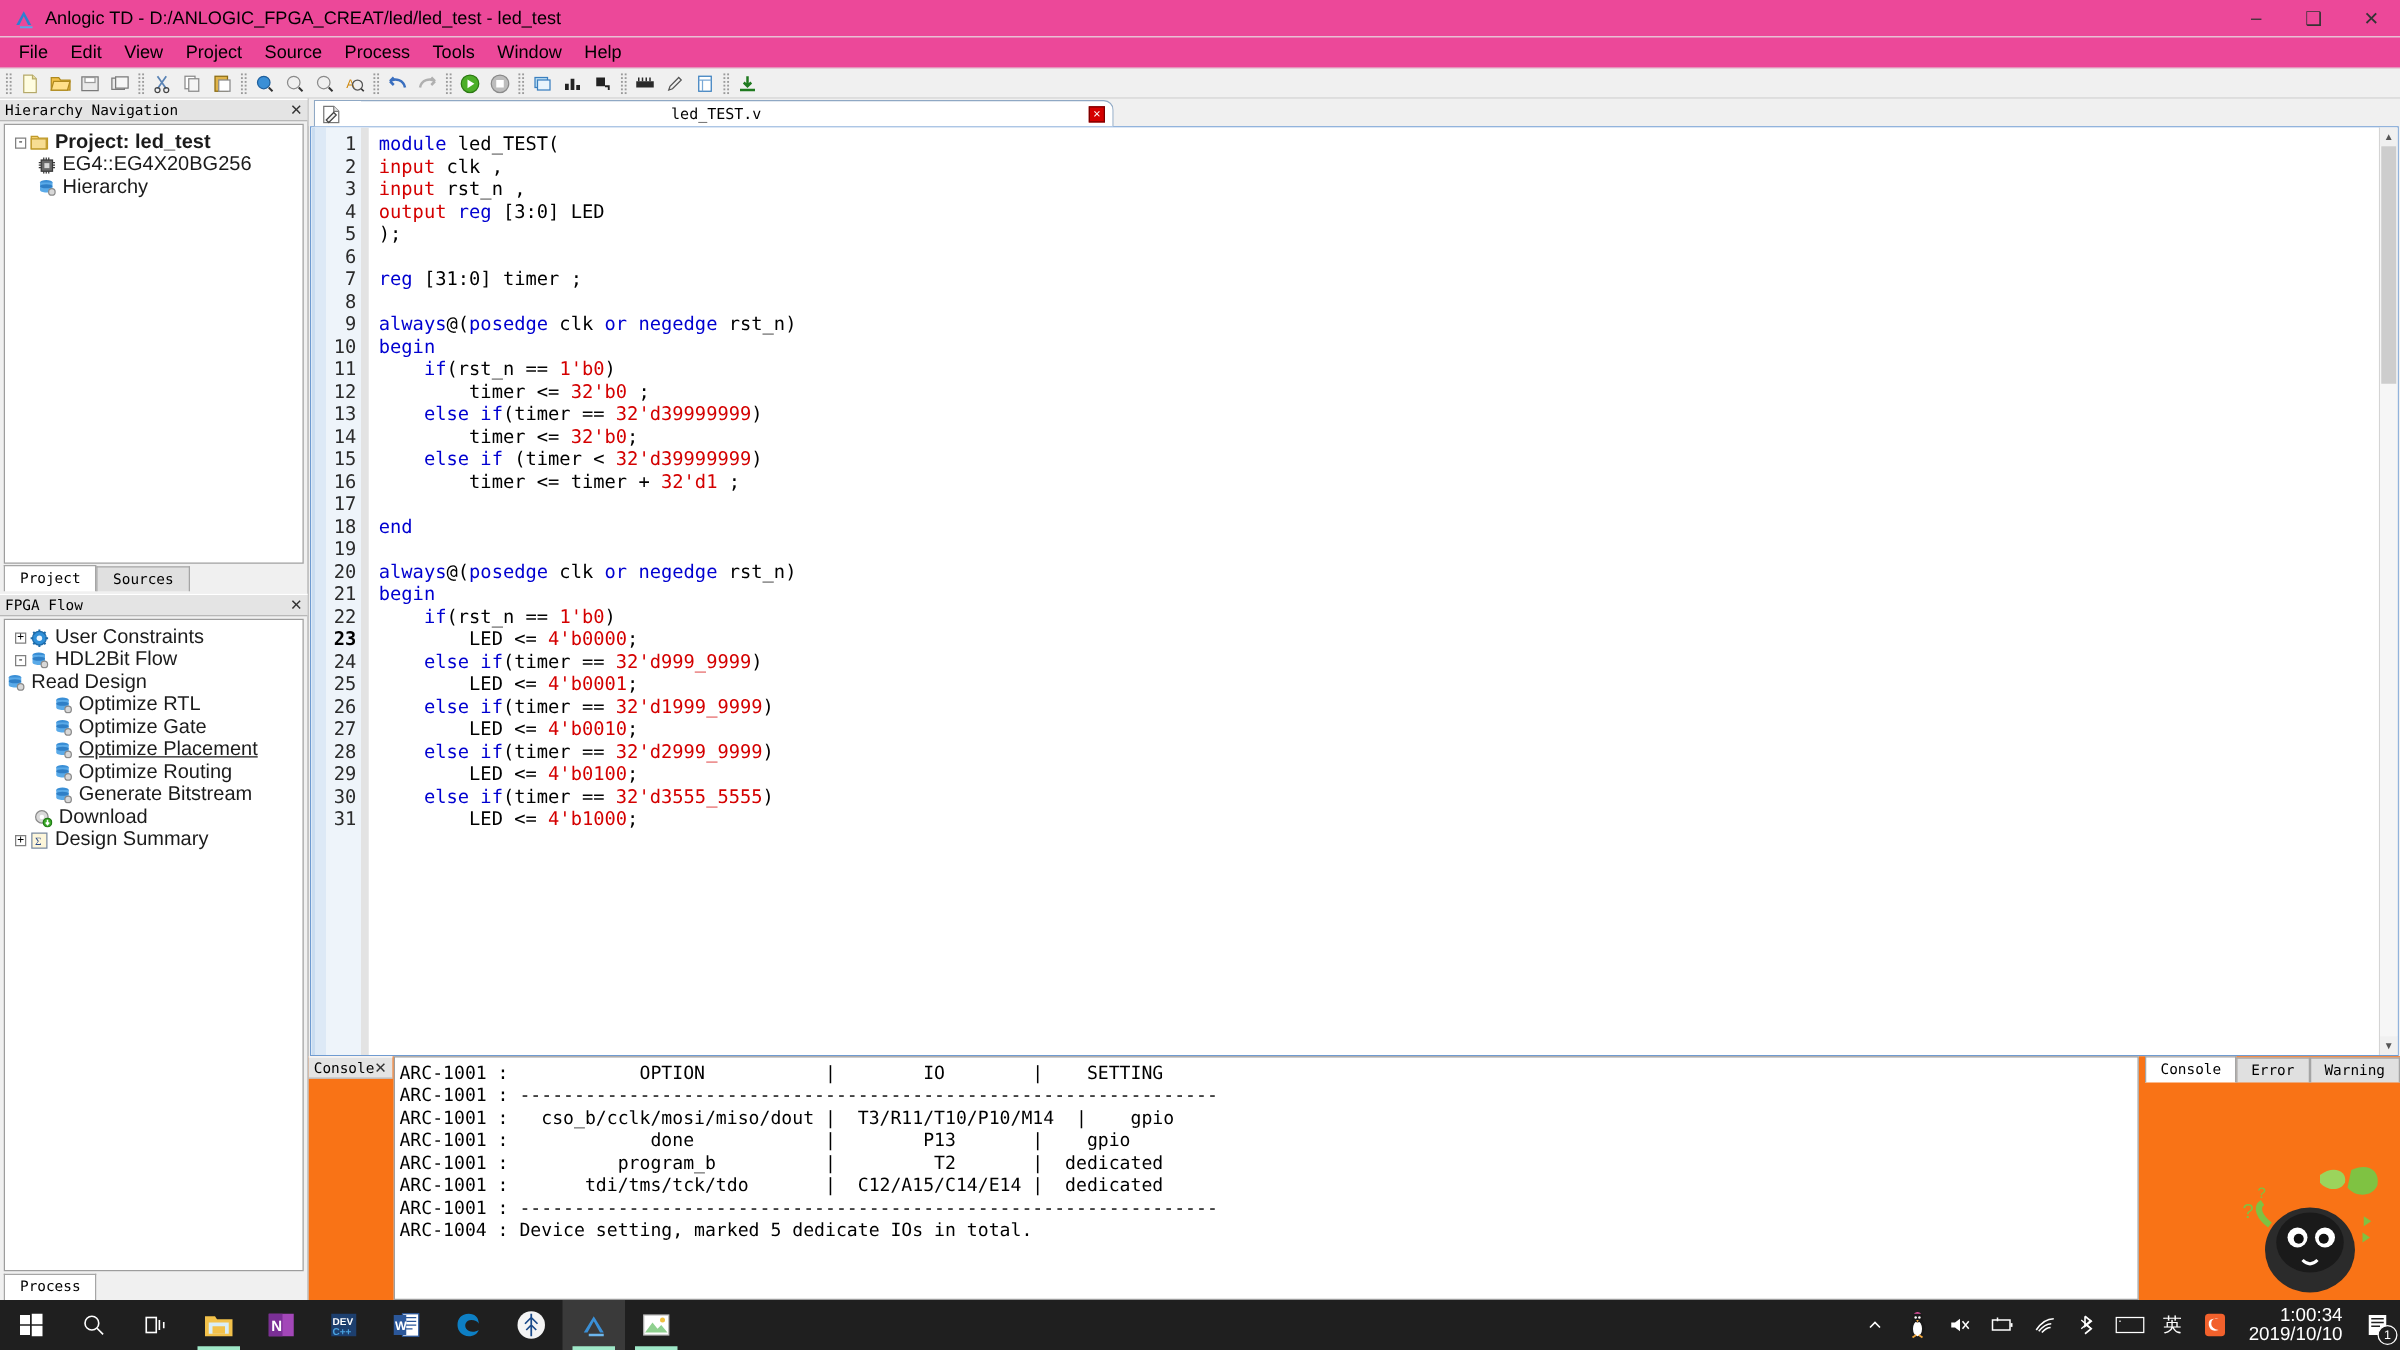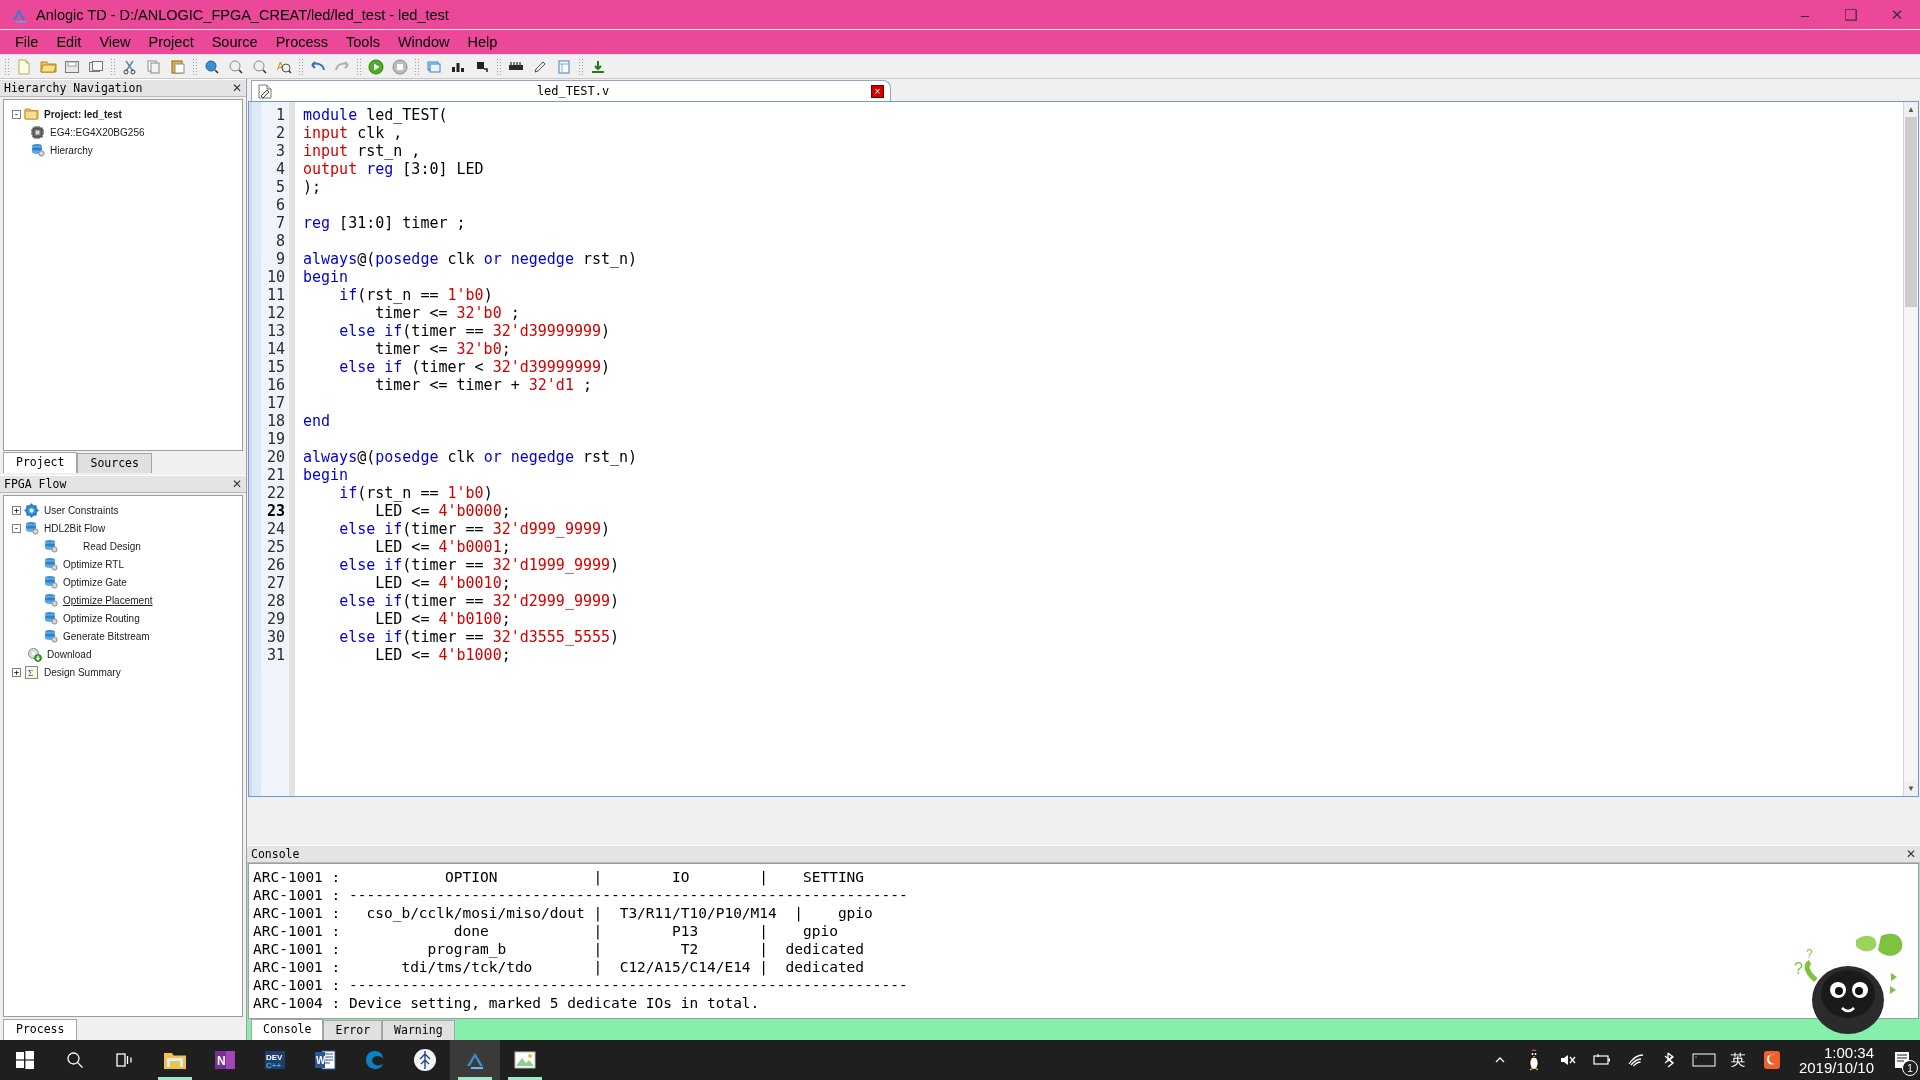--- a/index.html
+++ b/index.html
@@ -54,21 +54,21 @@
     border-bottom:none; color:#000;
   }
   .tabstrip .tab.active { background:#fff; padding-bottom:4px; }
   
   .trow { display:flex; align-items:center; height:18px; font-size:14px; color:#1b1b1b; white-space:nowrap; }
   .tw { width:13px; height:13px; display:inline-flex; align-items:center; justify-content:center; flex:0 0 13px;}
   .expander { width:9px; height:9px; border:1px solid #808080; background:#fff;
               font-size:9px; line-height:7px; text-align:center; color:#000;
               font-family:"DejaVu Sans Mono",monospace; }
   .tico { width:17px; height:16px; margin-right:4px; flex:0 0 17px; display:flex; align-items:center; justify-content:center;}
-  .tlabel { font-size:10px; }
+  .tlabel { font-size:16px; }
   .tlabel.bold { font-weight:bold; }
   
   #centercol { flex:1; display:flex; flex-direction:column; background:#f0f0f0; min-width:0; }
   #edtabs { height:22px; display:flex; align-items:flex-end; background:#f0f0f0; padding-left:4px;}
   .edtab {
     display:flex; align-items:center; height:21px; background:#fff;
     border:1px solid #8fa8c4; border-bottom:none; border-radius:0 8px 0 0;
     padding:0 6px 0 4px; min-width:640px; position:relative;
   }
   .edtab .tname { flex:1; text-align:center; font-family:"DejaVu Sans Mono", monospace; font-size:12px; color:#000;}
@@ -88,21 +88,21 @@
   .codearea { flex:1; padding-top:4px; padding-left:8px; overflow:hidden; }
   .cline { font-family:"DejaVu Sans Mono", monospace; font-size:15px; line-height:18px;
            white-space:pre; color:#000; }
   .kw { color:#0000d0; }
   .num { color:#d40000; }
   .vscroll { width:15px; background:#f0f0f0; border-left:1px solid #d4d4d4; display:flex; flex-direction:column; }
   .sc-arrow { height:15px; background:#f0f0f0; display:flex; align-items:center; justify-content:center; font-size:8px; color:#555;}
   .sc-track { flex:1; background:#f6f6f6; position:relative; }
   .sc-thumb { position:absolute; left:1px; right:1px; top:0; height:190px; background:#cdcdcd; }
   
-  #consolepanel { height:195px; display:flex; flex-direction:column; background:#86efac;margin-top:48px; }
+  #consolepanel { height:195px; display:flex; flex-direction:row; background:#f97316; }
   #consolebox { flex:1; background:#fff; border:1px solid #9d9d9d; margin:0 1px; overflow:hidden; position:relative; display:flex;}
   .conline { font-family:"DejaVu Sans Mono", monospace; font-size:14.5px; line-height:18px;
              white-space:pre; color:#000; }
   #conlines { padding:4px 0 0 4px; flex:1; }
   #contabs { height:21px; display:flex; align-items:flex-end; padding-left:4px; }
   #contabs .tab { font-family:"DejaVu Sans Mono", monospace; font-size:11.5px;
                   padding:2px 11px 3px 11px; background:#e0e0e0; border:1px solid #a5a5a5;
                   border-bottom:none; }
   #contabs .tab.active { background:#fff; padding-bottom:4px; }
   
@@ -366,21 +366,21 @@
         <span class="tico">
           <svg width="15" height="14" viewBox="0 0 15 14">
               <ellipse cx="7" cy="3" rx="5" ry="2" fill="#3a8fd6"></ellipse>
               <path d="M2 3v6c0 1.1 2.2 2 5 2s5-.9 5-2V3" fill="#5aaae8"></path>
               <ellipse cx="7" cy="6" rx="5" ry="1.6" fill="#2f7fc6"></ellipse>
               <circle cx="11.5" cy="10.5" r="2.6" fill="#d8d8d8" stroke="#8a8a8a"></circle>
             </svg>
         </span>
         <span class="tlabel">HDL2Bit Flow</span>
       </div>
-      <div class="trow" style="padding-left:38px;gap:20px;">
+      <div class="trow" style="">
         <span class="tico">
           <svg width="15" height="14" viewBox="0 0 15 14">
               <ellipse cx="7" cy="3" rx="5" ry="2" fill="#3a8fd6"></ellipse>
               <path d="M2 3v6c0 1.1 2.2 2 5 2s5-.9 5-2V3" fill="#5aaae8"></path>
               <ellipse cx="7" cy="6" rx="5" ry="1.6" fill="#2f7fc6"></ellipse>
               <circle cx="11.5" cy="10.5" r="2.6" fill="#d8d8d8" stroke="#8a8a8a"></circle>
             </svg>
         </span>
         <span class="tlabel">Read Design</span>
       </div>

